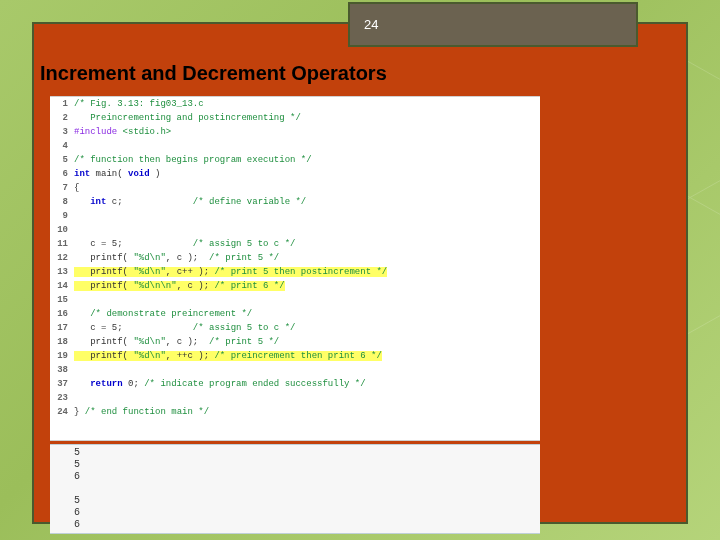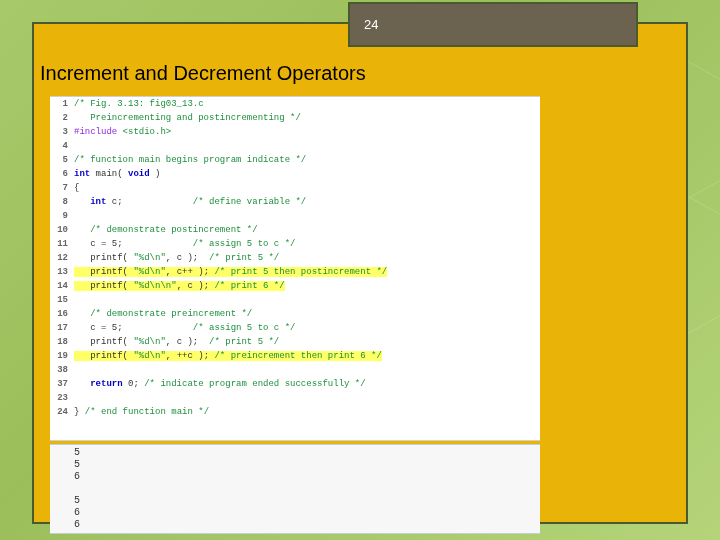--- a/index.html
+++ b/index.html
@@ -19,21 +19,21 @@
     height: 600px;
     opacity: 0.15;
     pointer-events: none;
   }
   .slide {
     position: absolute;
     top: 22px;
     left: 32px;
     right: 32px;
     bottom: 16px;
-    background: #eab308;
+    background: #c2410c;
     border: 2px solid #4a5a2e;
   }
   .slide-number-box {
     position: absolute;
     top: -22px;
     left: 314px;
     width: 290px;
     height: 45px;
     background: #6b6250;
     border: 2px solid #4a5a2e;
@@ -42,21 +42,21 @@
     padding-left: 14px;
     color: #ffffff;
     font-size: 13px;
     z-index: 10;
   }
   .title {
     position: absolute;
     top: 38px;
     left: 6px;
     font-size: 20px;
-    font-weight: normal;
+    font-weight: bold;
     color: #000000;
   }
   .code-block {
     position: absolute;
     top: 72px;
     left: 16px;
     width: 490px;
     height: 345px;
     background: #ffffff;
     border-top: 1px solid #d0d0d0;
@@ -135,41 +135,41 @@
       <div class="code-row">
         <div class="ln">3</div>
         <div class="code-text"><span class="c-preproc">#include </span><span class="c-include">&lt;stdio.h&gt;</span></div>
       </div>
       <div class="code-row">
         <div class="ln">4</div>
         <div class="code-text"><span></span></div>
       </div>
       <div class="code-row">
         <div class="ln">5</div>
-        <div class="code-text"><span class="c-comment">/* function main begins program indicate */</span></div>
+        <div class="code-text"><span class="c-comment">/* function then begins program execution */</span></div>
       </div>
       <div class="code-row">
         <div class="ln">6</div>
         <div class="code-text"><span class="c-keyword">int</span><span> main( </span><span class="c-keyword">void</span><span> )</span></div>
       </div>
       <div class="code-row">
         <div class="ln">7</div>
         <div class="code-text"><span>{</span></div>
       </div>
       <div class="code-row">
         <div class="ln">8</div>
         <div class="code-text"><span>   </span><span class="c-keyword">int</span><span> c;             </span><span class="c-comment">/* define variable */</span></div>
       </div>
       <div class="code-row">
         <div class="ln">9</div>
         <div class="code-text"><span></span></div>
       </div>
       <div class="code-row">
         <div class="ln">10</div>
-        <div class="code-text"><span>   </span><span class="c-comment">/* demonstrate postincrement */</span></div>
+        <div class="code-text"><span>   </span></div>
       </div>
       <div class="code-row">
         <div class="ln">11</div>
         <div class="code-text"><span>   c = 5;             </span><span class="c-comment">/* assign 5 to c */</span></div>
       </div>
       <div class="code-row">
         <div class="ln">12</div>
         <div class="code-text"><span>   printf( </span><span class="c-string">"%d\n"</span><span>, c );  </span><span class="c-comment">/* print 5 */</span></div>
       </div>
       <div class="code-row">

